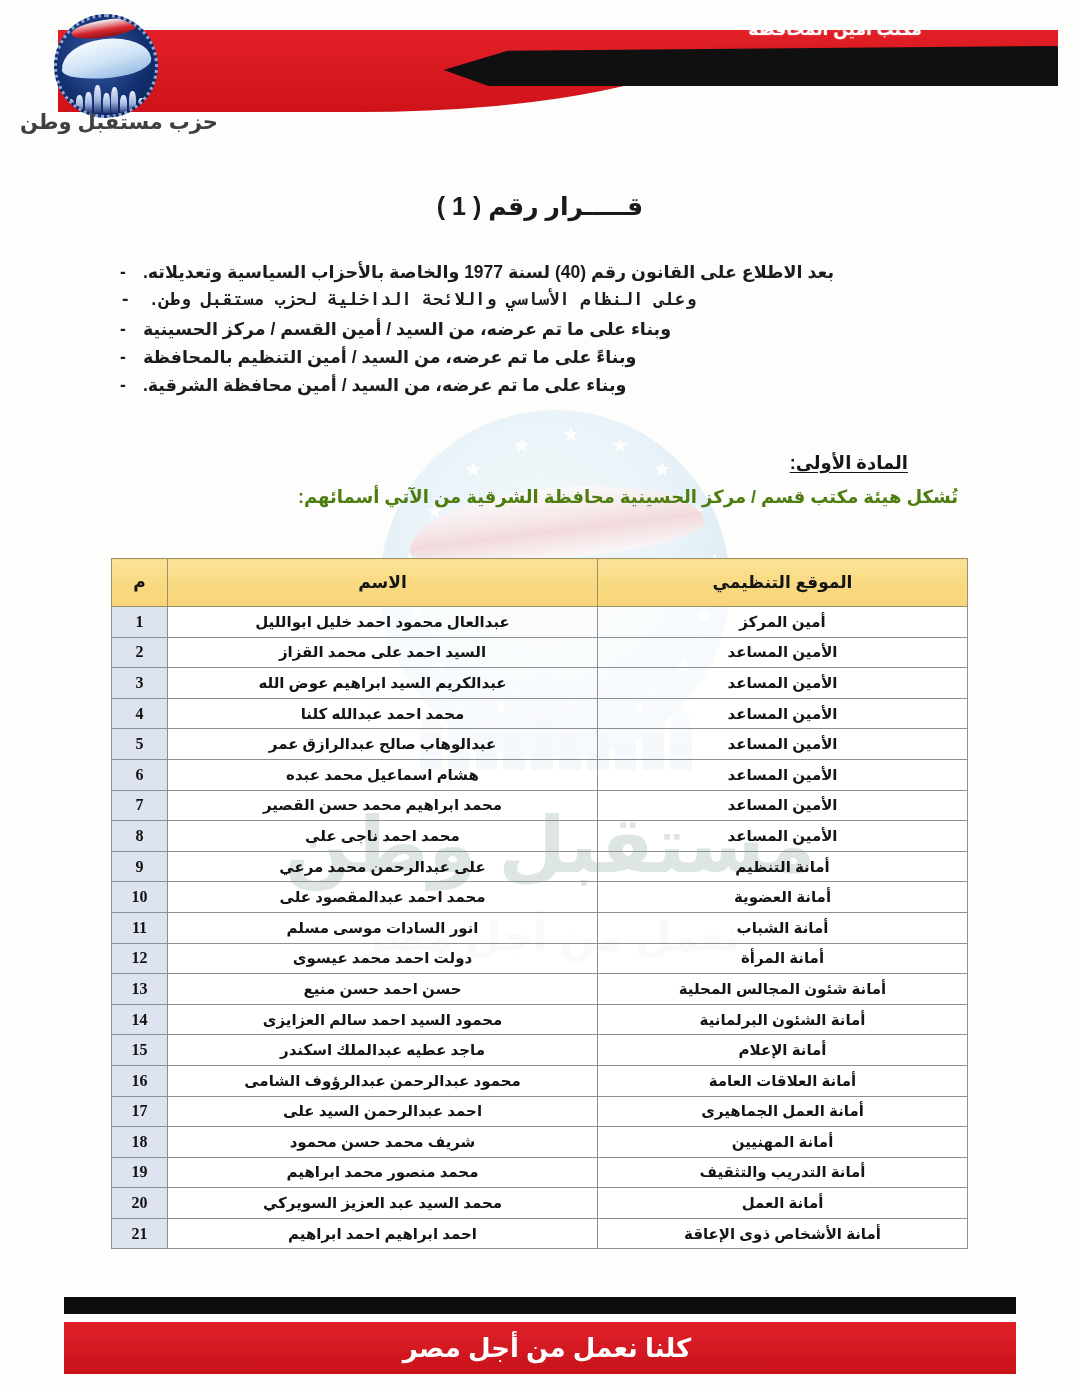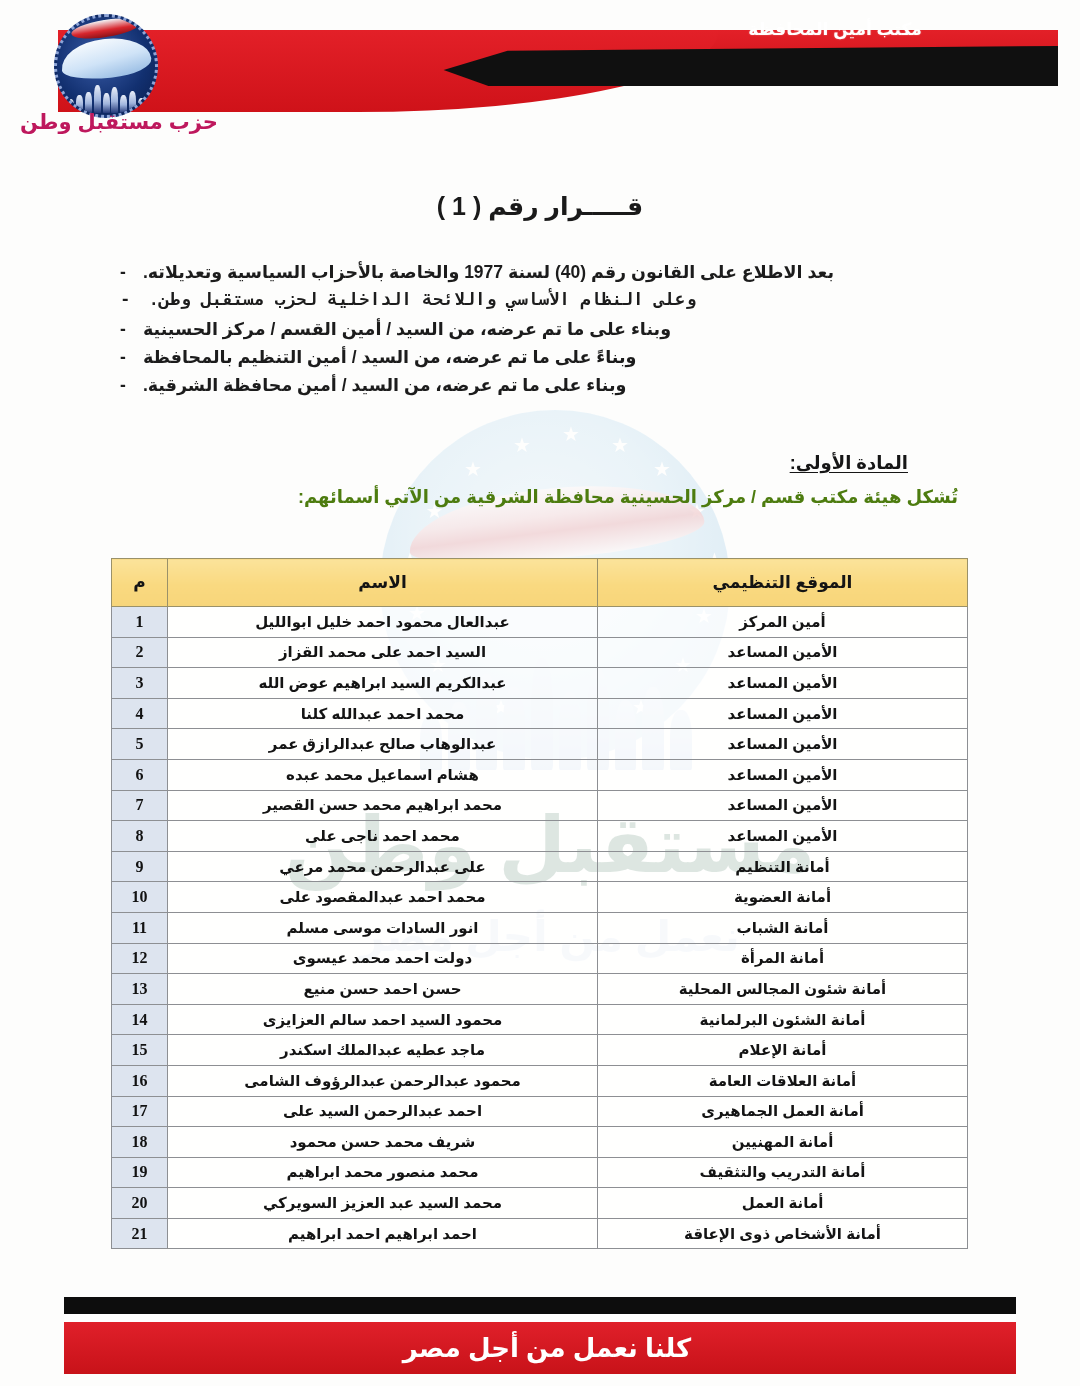--- a/index.html
+++ b/index.html
@@ -112,21 +112,21 @@
     border-radius: 40% 40% 8% 8%;
   }
   .logo-text {
     position: absolute;
     top: 96px;
     left: 0;
     width: 190px;
     text-align: center;
     font-size: 21px;
     font-weight: bold;
-    color: #be185d;
+    color: #404040;
     text-shadow: 0 1px 0 #ffffff;
     white-space: nowrap;
   }
 
   
   .watermark {
     position: absolute;
     top: 400px;
     left: 170px;
     width: 760px;

